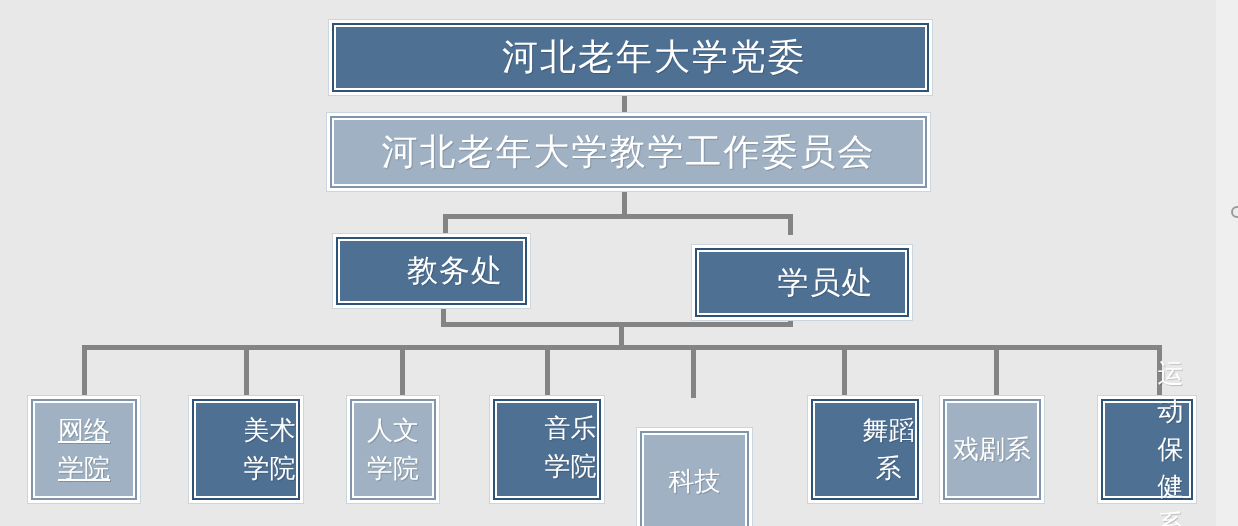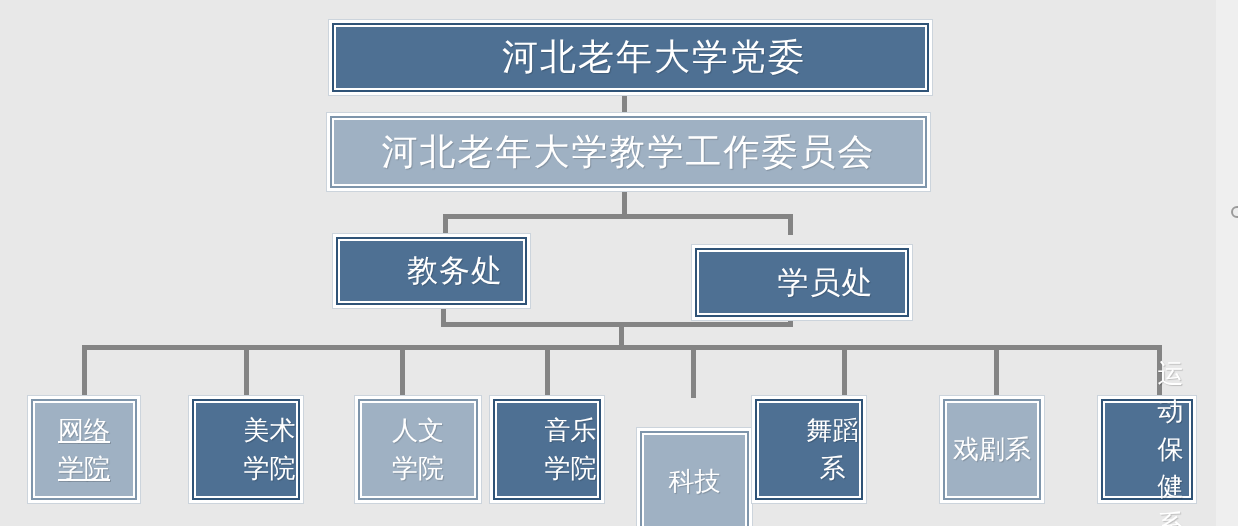--- a/index.html
+++ b/index.html
@@ -42,24 +42,24 @@
   }
 
   .lvl1 { left:329px; top:20px;  width:603px; height:75px; font-size:36px; letter-spacing:2px; }
   .lvl2 { left:327px; top:113px; width:603px; height:78px; font-size:36px; letter-spacing:2px; }
   .n3a  { left:333px; top:234px; width:197px; height:74px; font-size:31px; letter-spacing:1px; }
   .n3b  { left:692px; top:245px; width:220px; height:75px; font-size:31px; letter-spacing:1px;font-family:Liberation Mono, monospace; }
 
   .n4 { top:396px; width:114px; height:107px; font-size:26px; line-height:1.45; }
   .p1 { left:28px;  width:112px;text-decoration:underline; }
   .p2 { left:189px; }
-  .p3 { left:355px; width:126px; }
-  .p4 { left:490px; }
+  .p3 { left:347px; width:92px; }
+  .p4 { left:490px;font-family:Liberation Mono, monospace; }
   .p5 { left:637px; width:115px;margin-top:32px; }
-  .p6 { left:752px;justify-content:center; }
+  .p6 { left:808px;justify-content:center; }
   .p7 { left:940px; width:104px; }
   .p8 { left:1098px; width:98px; }
 
   
   .c { position:absolute; background:#848484; }
   .cv1 { left:622px; top:94px;  width:5px; height:20px; }
   .cv2 { left:622px; top:190px; width:5px; height:27px; }
   .ch1 { left:443px; top:214px; width:350px; height:5px; }
   .cv3 { left:443px; top:214px; width:5px; height:22px; }
   .cv4 { left:788px; top:214px; width:5px; height:21px; }

